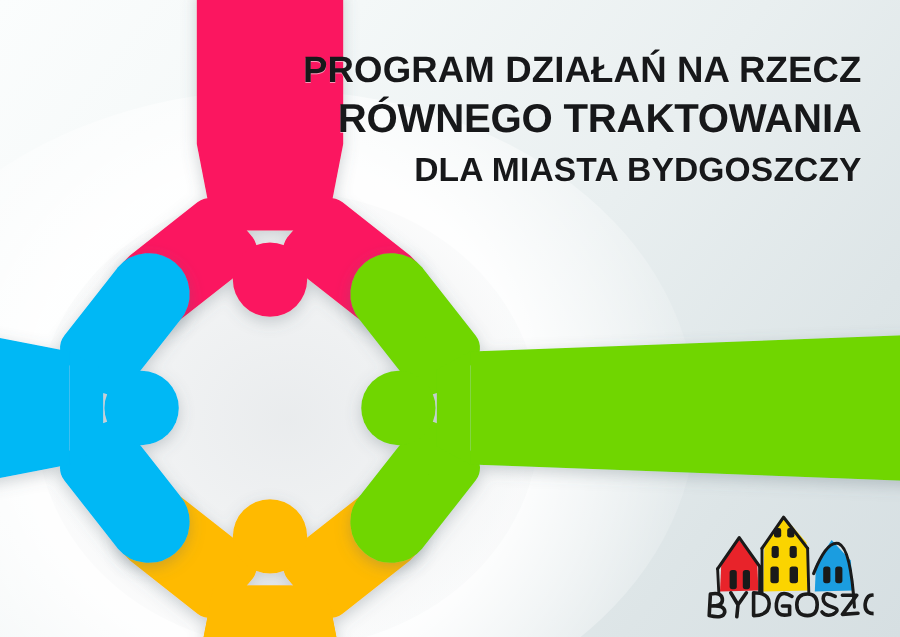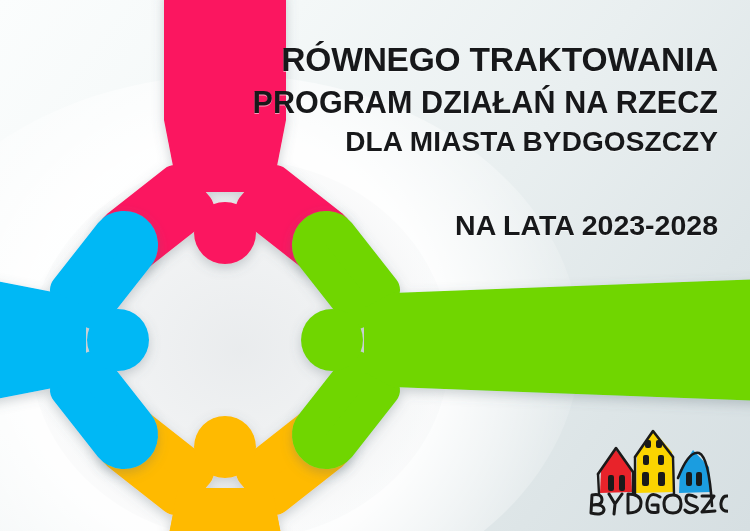--- a/index.html
+++ b/index.html
@@ -149,26 +149,25 @@
         <path d="M 383 290 L 339 234 A 17 17 0 0 0 313 256 L 357 312 Z" fill="#6FD604" stroke="#6FD604" stroke-width="34" stroke-linejoin="round"></path>
         <path d="M 383 390 L 339 446 A 17 17 0 0 1 313 424 L 357 368 Z" fill="#6FD604" stroke="#6FD604" stroke-width="34" stroke-linejoin="round"></path>
         <path d="M 764 279 L 764 401 L 392 387 L 392 293 Z" fill="#6FD604"></path>
         <path d="M 392 293 L 392 387 L 364 372 L 364 308 Z" fill="#6FD604"></path>
         <circle cx="332" cy="340" r="31" fill="#6FD604"></circle>
       </g>
     </svg>
   </div>
 
   <div class="headline">
+    <span class="hl-line hl-1">PROGRAM DZIAŁAŃ NA RZECZ</span>
     <span class="hl-line hl-2">RÓWNEGO TRAKTOWANIA</span>
-    <span class="hl-line hl-1">PROGRAM DZIAŁAŃ NA RZECZ</span>
     <span class="hl-line hl-3">DLA MIASTA BYDGOSZCZY</span>
   </div>
 
-  <div class="yearline">NA LATA 2023-2028</div>
 
   <div class="citylogo">
     <svg width="145" height="92" viewBox="0 0 145 92" xmlns="http://www.w3.org/2000/svg">
 
       <g>
         <path d="M18 43 L32 21 L48 41 L49 64 L17 65 Z" fill="#E8232A"></path>
         <path d="M15 46 L33 20 L50 44" fill="none" stroke="#1A1A1A" stroke-width="2.6" stroke-linecap="round" stroke-linejoin="round"></path>
         <path d="M15 46 L16 66" fill="none" stroke="#1A1A1A" stroke-width="2.4" stroke-linecap="round"></path>
         <path d="M50 44 L50 66" fill="none" stroke="#1A1A1A" stroke-width="2.4" stroke-linecap="round"></path>
         <rect x="25" y="47" width="6" height="16" rx="2.2" fill="#1A1A1A"></rect>

